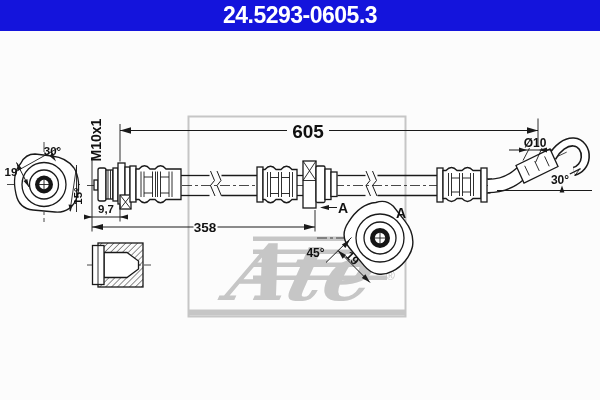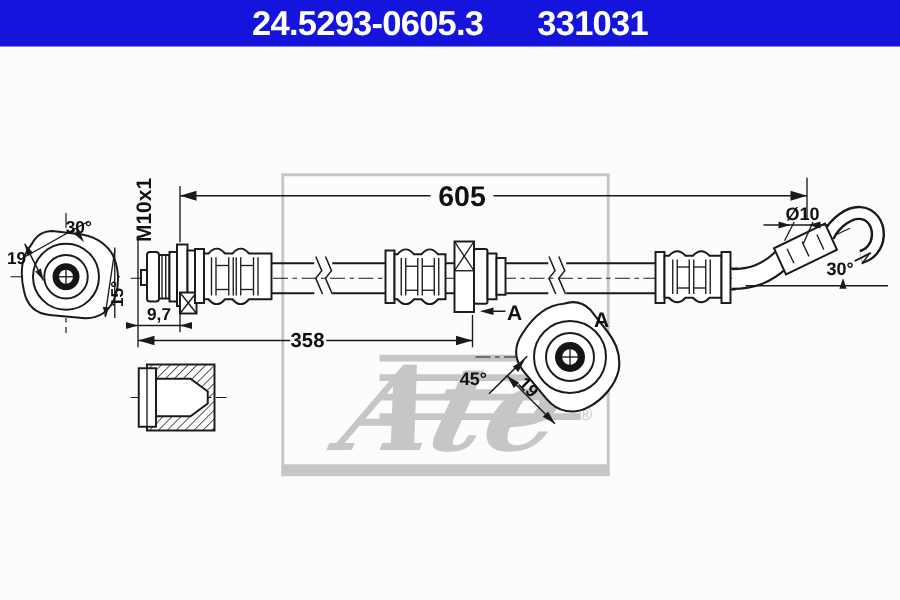--- a/index.html
+++ b/index.html
@@ -22,21 +22,20 @@
   .dim{font-family:"Liberation Sans",sans-serif;font-weight:bold;fill:#111;}
   .wm{fill:var(--watermark);}
 </style>
 </head>
 <body>
 
 <div class="page">
 
   <div class="header">
     <span>24.5293-0605.3</span>
-    <span>331031</span>
   </div>
 
   <svg class="drawing" width="600" height="400" viewBox="0 0 600 400">
     <defs>
       <pattern id="hatch" width="4.2" height="4.2" patternUnits="userSpaceOnUse" patternTransform="rotate(45)">
         <line x1="0" y1="0" x2="0" y2="4.2" stroke="#333" stroke-width="1.1"></line>
       </pattern>
     </defs>
 
     <g>

